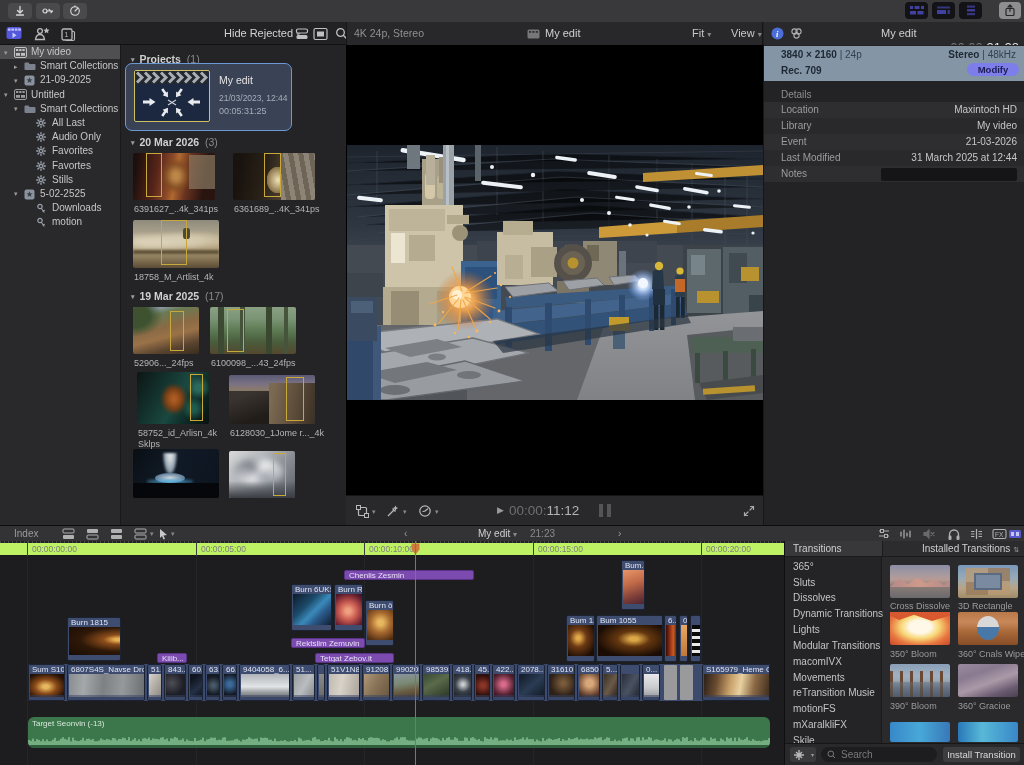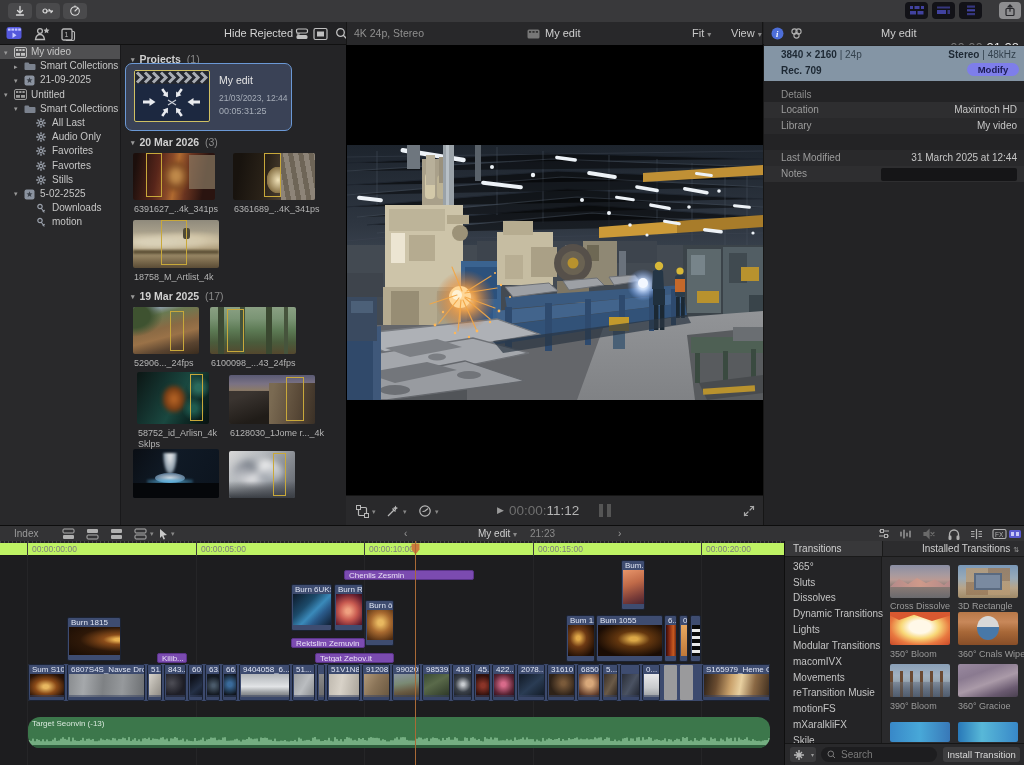--- a/index.html
+++ b/index.html
@@ -650,20 +650,24 @@
     </div>
     <div style="position:absolute;left:17px;top:44px;color:#8e8e8e;font-size:10px">Details</div>
     <div class="irow" style="top:57px;background:#2e2e30">
         <span class="k">Location</span>
         <span class="v">Maxintoch HD</span>
       </div>
     <div class="irow" style="top:73px;background:#29292b">
         <span class="k">Library</span>
         <span class="v">My video</span>
       </div>
+    <div class="irow" style="top:89px;background:#2e2e30">
+        <span class="k">Event</span>
+        <span class="v">21-03-2026</span>
+      </div>
     <div class="irow" style="top:105px;background:#29292b">
         <span class="k">Last Modified</span>
         <span class="v">31 March 2025 at 12:44</span>
       </div>
     <div class="irow" style="top:121px;background:#2e2e30">
         <span class="k">Notes</span>
         <span style="position:absolute;left:117px;top:1.5px;width:136px;height:13px;background:#151517;border-radius:2px"></span>
       </div>
   </div>
   <div class="abs" id="tlbar">
@@ -933,21 +937,21 @@
         <div class="nm">0</div>
         <div style="position:absolute;left:1px;top:9px;width:7px;height:31px;background:linear-gradient(180deg,#e8a860,#c07838)"></div>
       </div>
     <div class="vclip" style="left:690px;top:59px;width:11px;height:47px;background:#3e4c70">
         <div style="position:absolute;left:1px;top:9px;width:9px;height:31px;background:repeating-linear-gradient(180deg,#0a0a0a 0 4px,#e8e8e8 4px 7px)"></div>
       </div>
     <div class="pclip" style="left:344px;top:14px;width:130px">Chenlis Zesmin</div>
     <div class="pclip" style="left:291px;top:82px;width:74px">Rektslim Zemuvin</div>
     <div class="pclip" style="left:157px;top:97px;width:30px">Kilib...</div>
     <div class="pclip" style="left:315px;top:97px;width:79px">Tetgat Zebov.it</div>
-    <div style="position:absolute;left:28px;top:161px;width:742px;height:31px;background:#3c774b;border-radius:12px;overflow:hidden">
+    <div style="position:absolute;left:28px;top:161px;width:742px;height:31px;background:#3c774b;border-radius:6px;overflow:hidden">
         <div style="position:absolute;left:4px;top:2px;color:#d8e8dc;font-size:8px">Target Seonvin (-13)</div>
         <svg width="742" height="14" viewBox="0 0 742 14" style="position:absolute;left:0;top:15px">
           <rect x="0" y="8.0" width="2" height="6.0" fill="#74ae81"></rect>
           <rect x="2" y="8.8" width="2" height="5.2" fill="#74ae81"></rect>
           <rect x="4" y="6.6" width="2" height="7.4" fill="#74ae81"></rect>
           <rect x="6" y="9.2" width="2" height="4.8" fill="#74ae81"></rect>
           <rect x="8" y="7.1" width="2" height="6.9" fill="#74ae81"></rect>
           <rect x="10" y="7.9" width="2" height="6.1" fill="#74ae81"></rect>
           <rect x="12" y="9.2" width="2" height="4.8" fill="#74ae81"></rect>
           <rect x="14" y="7.2" width="2" height="6.8" fill="#74ae81"></rect>

